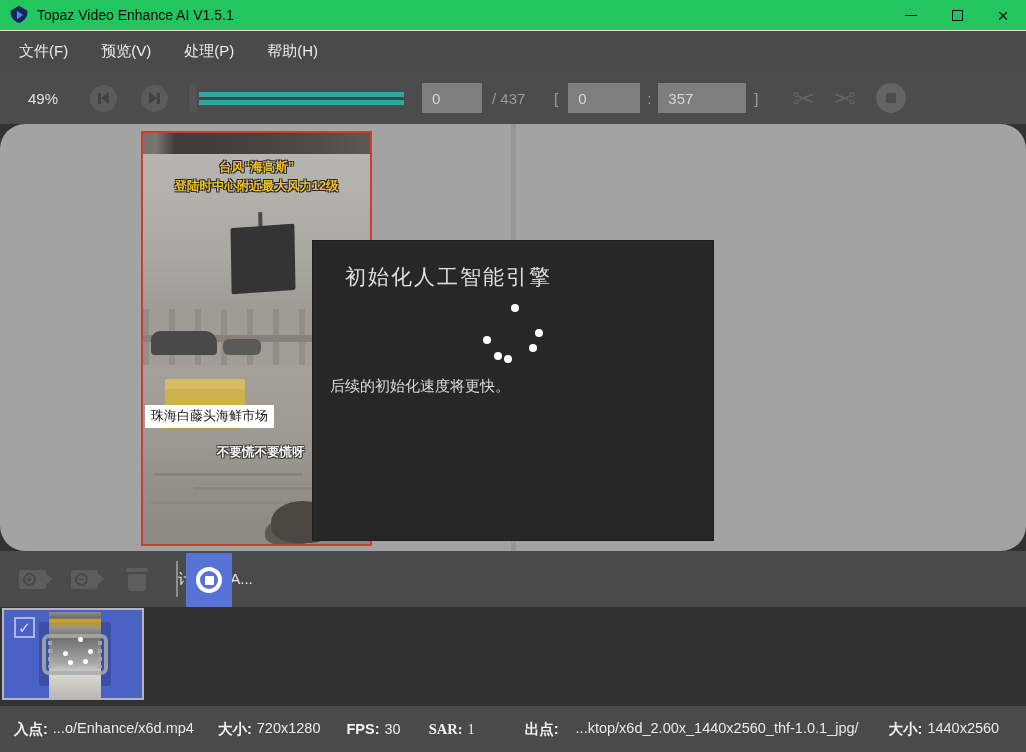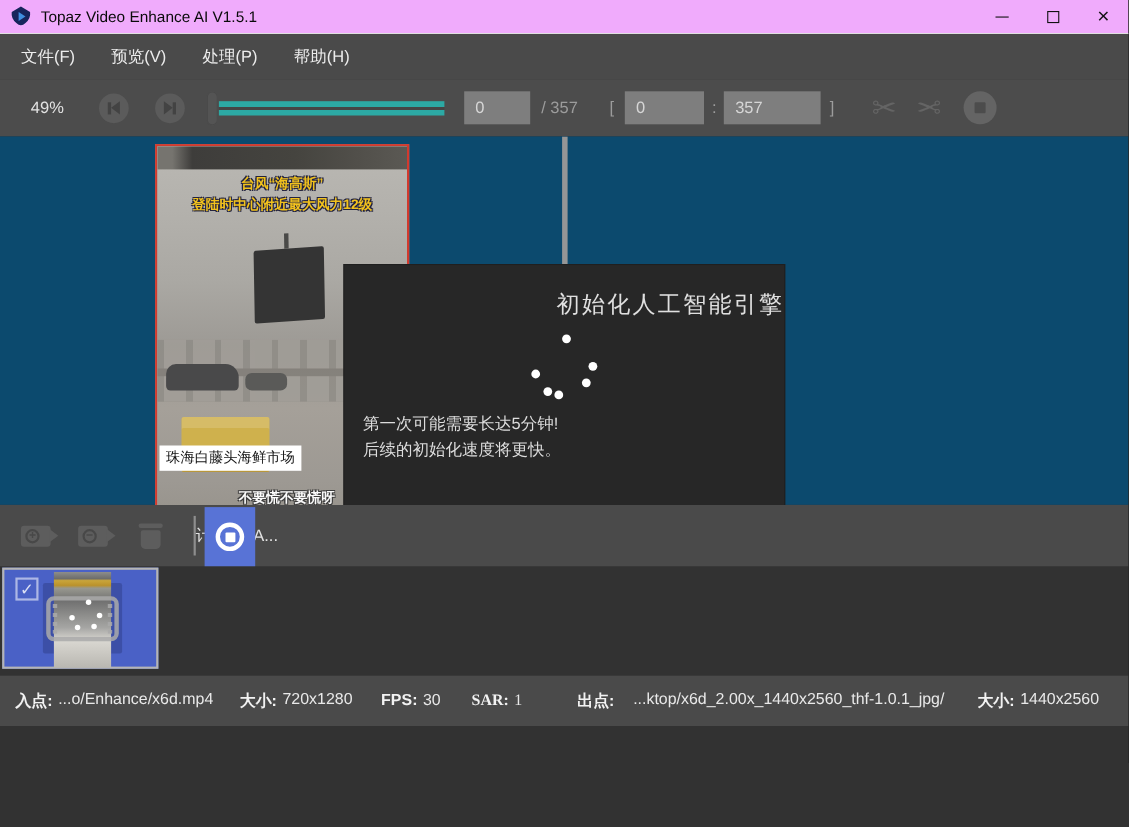--- a/index.html
+++ b/index.html
@@ -1,20 +1,20 @@
 <!DOCTYPE html>
 <html><head>
 <meta charset="utf-8">
 <style>
   * { margin:0; padding:0; box-sizing:border-box; }
   html,body { width:1026px; height:752px; background:#222; font-family:"Liberation Sans","DejaVu Sans",sans-serif; }
   .window { position:relative; width:1026px; height:752px; overflow:hidden; background:#323232; }
 
   
-  .titlebar { height:31px; background:#f0abfc; display:flex; align-items:center; border-bottom:1px solid #e0e0e0; }
+  .titlebar { height:31px; background:#22c55e; display:flex; align-items:center; border-bottom:1px solid #e0e0e0; }
   .app-logo { width:20px; height:20px; margin:0 8px 0 9px; }
   .titlebar-title { font-size:14px; color:#0a0a0a; }
   .titlebar-spacer { flex:1; }
   .win-btn { width:46px; height:30px; display:flex; align-items:center; justify-content:center; cursor:default; }
   .glyph-min { width:12px; height:1px; background:#111; display:block; }
   .glyph-max { width:11px; height:11px; border:1px solid #111; display:block; }
   .glyph-close { font-size:19px; color:#111; line-height:1; }
 
   
   .menubar { height:41px; background:#4a4a4a; display:flex; align-items:center; padding-left:14px; }
@@ -43,21 +43,21 @@
   .range-sep { margin-left:7px; }
   .range-box2 { width:88px; margin-left:7px; }
   .bracket2 { margin-left:8px; }
   .scissors { font-family:"DejaVu Sans",sans-serif; font-size:27px; color:#646464; margin-left:34px; line-height:1; }
   .scissors.flip { transform:scaleX(-1); margin-left:18px; }
   .stop-top { width:30px; height:30px; border-radius:50%; background:#646464; margin-left:20px;
               display:flex; align-items:center; justify-content:center; }
   .stop-top span { width:10px; height:10px; background:#4c4c4c; border-radius:1px; }
 
   
-  .main { position:relative; height:335px; background:#0c4a6e; overflow:hidden; }
+  .main { position:relative; height:427px; background:#a3a3a3; overflow:hidden;border-radius:25px; }
   .main-divider { position:absolute; left:511px; top:0; bottom:0; width:5px; background:#969696; }
 
   .preview { position:absolute; left:141px; top:7px; width:231px; height:415px;
              border:2px solid #d23a2e; background:#a8a5a0; overflow:hidden; z-index:1; }
   .pv-bg { position:absolute; inset:0;
       background:linear-gradient(180deg,#bab8b3 0%,#b2b0ab 16%,#aaa8a3 30%,#9d9a95 44%,#a5a099 58%,#9d9993 74%,#938f87 88%,#8d8981 100%); }
   .pv-topband { position:absolute; top:0; left:0; right:0; height:21px;
       background:linear-gradient(90deg,#76746f 0 6%,#3e3d3b 14%,#45443f 55%,#514f4a 80%,#5b5954 100%); }
   .pv-caption { position:absolute; top:25px; left:0; right:0; text-align:center;
       color:#f2c21d; font-weight:bold; font-size:12.5px; line-height:1.55;
@@ -78,21 +78,21 @@
   .pv-subcap { position:absolute; left:74px; top:311px; color:#fafafa; font-size:12.5px; font-weight:bold;
       text-shadow:1px 1px 0 #3c3c3c,-1px -1px 0 #3c3c3c,1px -1px 0 #3c3c3c,-1px 1px 0 #3c3c3c; }
   .pv-debris { position:absolute; left:128px; top:368px; width:64px; height:42px; background:#403b36;
       border-radius:50% 50% 40% 40%; opacity:.85; box-shadow:-14px 10px 0 -8px #55504a; }
   .pv-streak { position:absolute; left:10px; top:340px; width:150px; height:3px; background:#7f7b74; opacity:.6; border-radius:2px;
       box-shadow:40px 14px 0 #85817a, -4px 28px 0 #8a867f; }
 
   
   .dialog { position:absolute; left:313px; top:117px; width:400px; height:299px; background:#272727;
             z-index:2; box-shadow:0 0 0 1px #1f1f1f; }
-  .dialog-title { color:#e0e0e0; font-size:21px; letter-spacing:2px; margin:22px 0 12px 32px;text-align:right; }
+  .dialog-title { color:#e0e0e0; font-size:21px; letter-spacing:2px; margin:22px 0 12px 32px; }
   .spinner { position:absolute; left:0; top:0; width:100%; height:100%; }
   .spin-dot { position:absolute; width:8px; height:8px; border-radius:50%; background:#ffffff; }
   .dialog-body { position:absolute; left:17px; top:133px; color:#dcdcdc; font-size:15px; line-height:1.6; }
   .dialog-line3 { margin-top:24px; }
 
   
   .procbar { position:relative; height:56px; background:#4a4a4a; display:flex; align-items:center; }
   .cam-icon { position:relative; width:27px; height:19px; background:#5d5d5d; border-radius:3px; margin-left:19px; }
   .cam-icon::after { content:""; position:absolute; right:-7px; top:3px; width:0; height:0;
       border-top:6px solid transparent; border-bottom:6px solid transparent; border-left:8px solid #5d5d5d; }
@@ -178,21 +178,21 @@
       <span class="skip-glyph">
           <span class="tri-right"></span>
           <span class="skip-bar"></span>
         </span>
     </div>
     <div class="slider">
       <span class="slider-handle"></span>
       <span class="slider-track"></span>
     </div>
     <input class="frame-box first" value="0" style="">
-    <span class="dim-text slash-total">/ 357</span>
+    <span class="dim-text slash-total">/ 437</span>
     <span class="dim-text bracket">[</span>
     <input class="frame-box range-box" value="0" style="">
     <span class="dim-text range-sep">:</span>
     <input class="frame-box range-box2" value="357" style="">
     <span class="dim-text bracket2">]</span>
     <span class="scissors">✂</span>
     <span class="scissors flip">✂</span>
     <div class="stop-top">
         <span></span>
       </div>
@@ -223,21 +223,20 @@
       <div class="dialog-title">初始化人工智能引擎</div>
       <div class="spinner">
         <span class="spin-dot" style="left:198px; top:63px;"></span>
         <span class="spin-dot" style="left:222px; top:88px;"></span>
         <span class="spin-dot" style="left:216px; top:103px;"></span>
         <span class="spin-dot" style="left:170px; top:95px;"></span>
         <span class="spin-dot" style="left:181px; top:111px;"></span>
         <span class="spin-dot" style="left:191px; top:114px;"></span>
       </div>
       <div class="dialog-body">
-        <div>第一次可能需要长达5分钟!</div>
         <div>后续的初始化速度将更快。</div>
       </div>
     </div>
   </div>
 
   <div class="procbar">
     <div class="cam-icon">
       <span class="cam-sign">+</span>
     </div>
     <div class="cam-icon minus">

